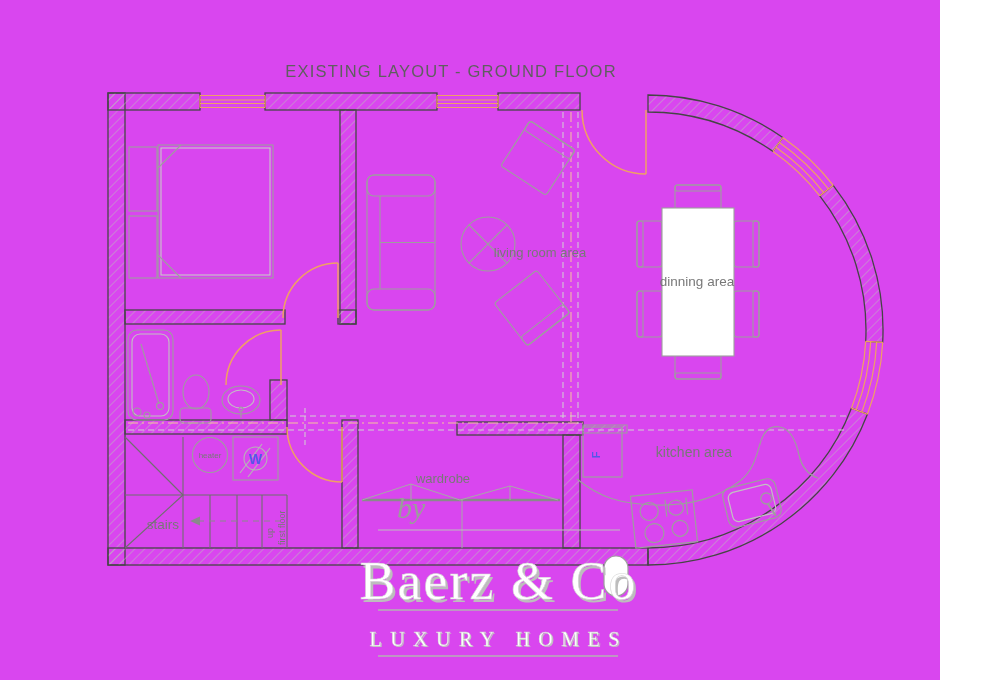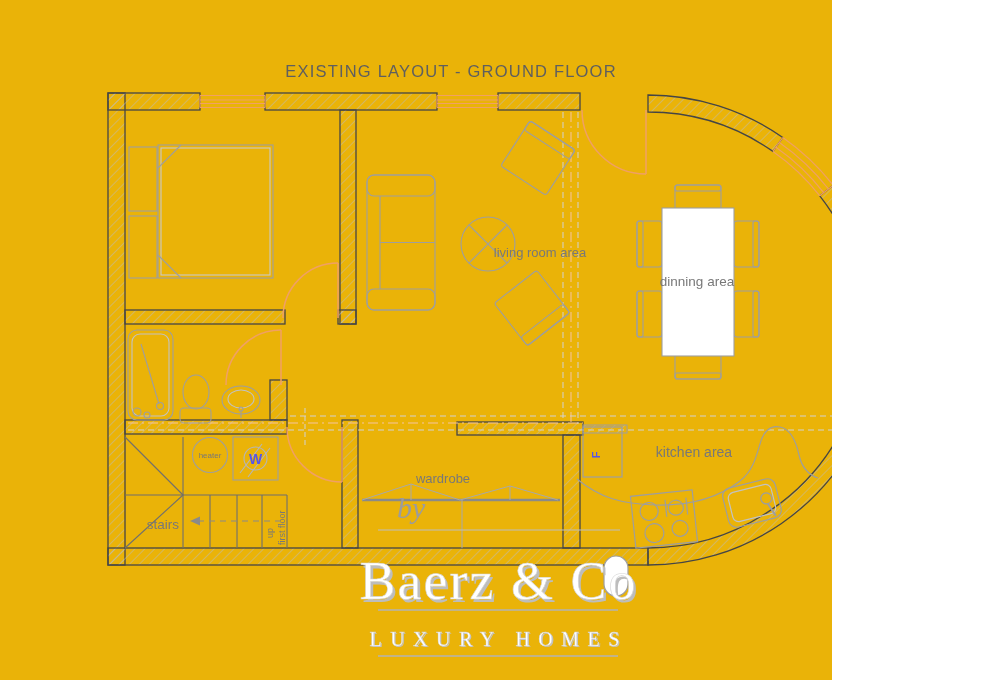--- a/index.html
+++ b/index.html
@@ -1,16 +1,16 @@
 <!DOCTYPE html>
 <html><head>
 <meta charset="utf-8">
 <style>
   html,body{margin:0;padding:0;background:#ffffff;}
-  .sheet{position:relative;width:832px;height:680px;background:#eab308;overflow:hidden;
+  .sheet{position:relative;width:940px;height:680px;background:#d946ef;overflow:hidden;
          font-family:"Liberation Sans",sans-serif;}
   svg text{font-family:"Liberation Sans",sans-serif;}
   .serif{font-family:"Liberation Serif",serif;}
 </style>
 </head>
 <body>
 
 <div class="sheet">
 <svg width="1000" height="680" viewBox="0 0 1000 680">
   <defs>

